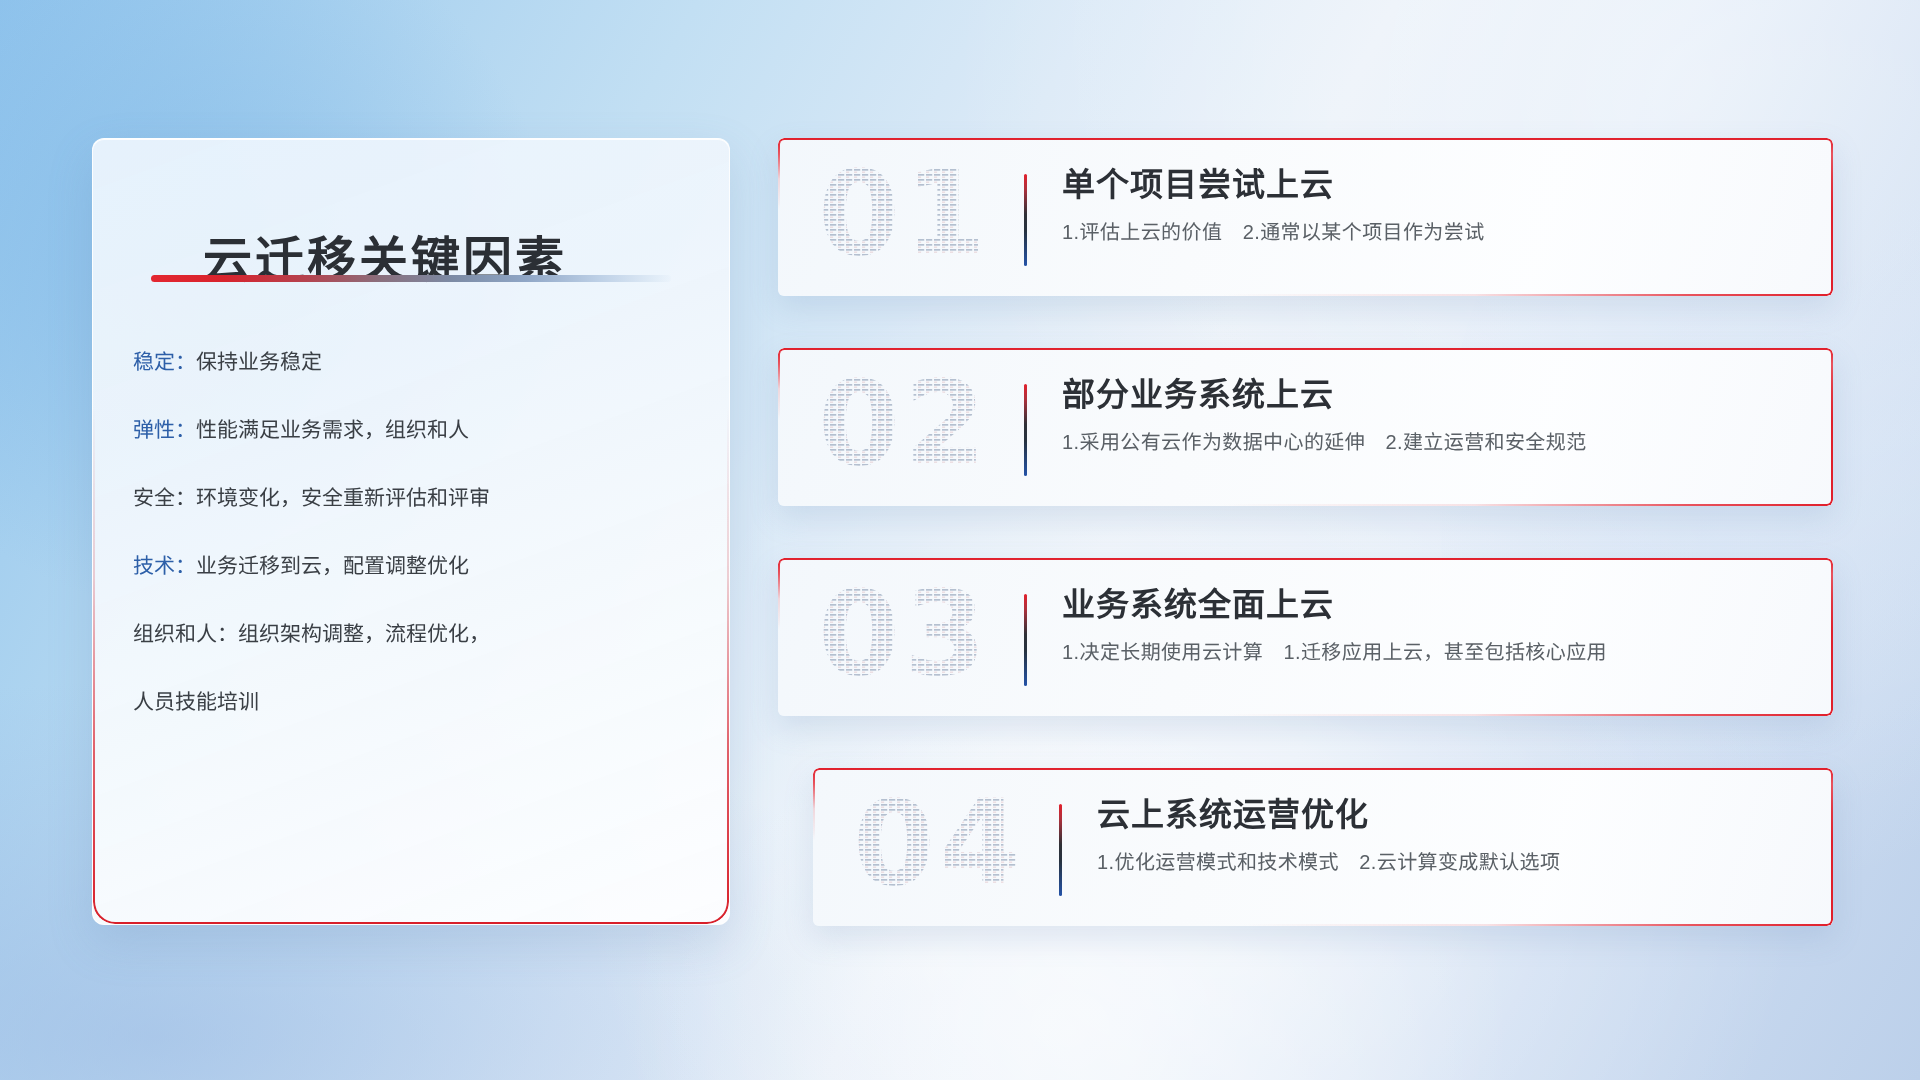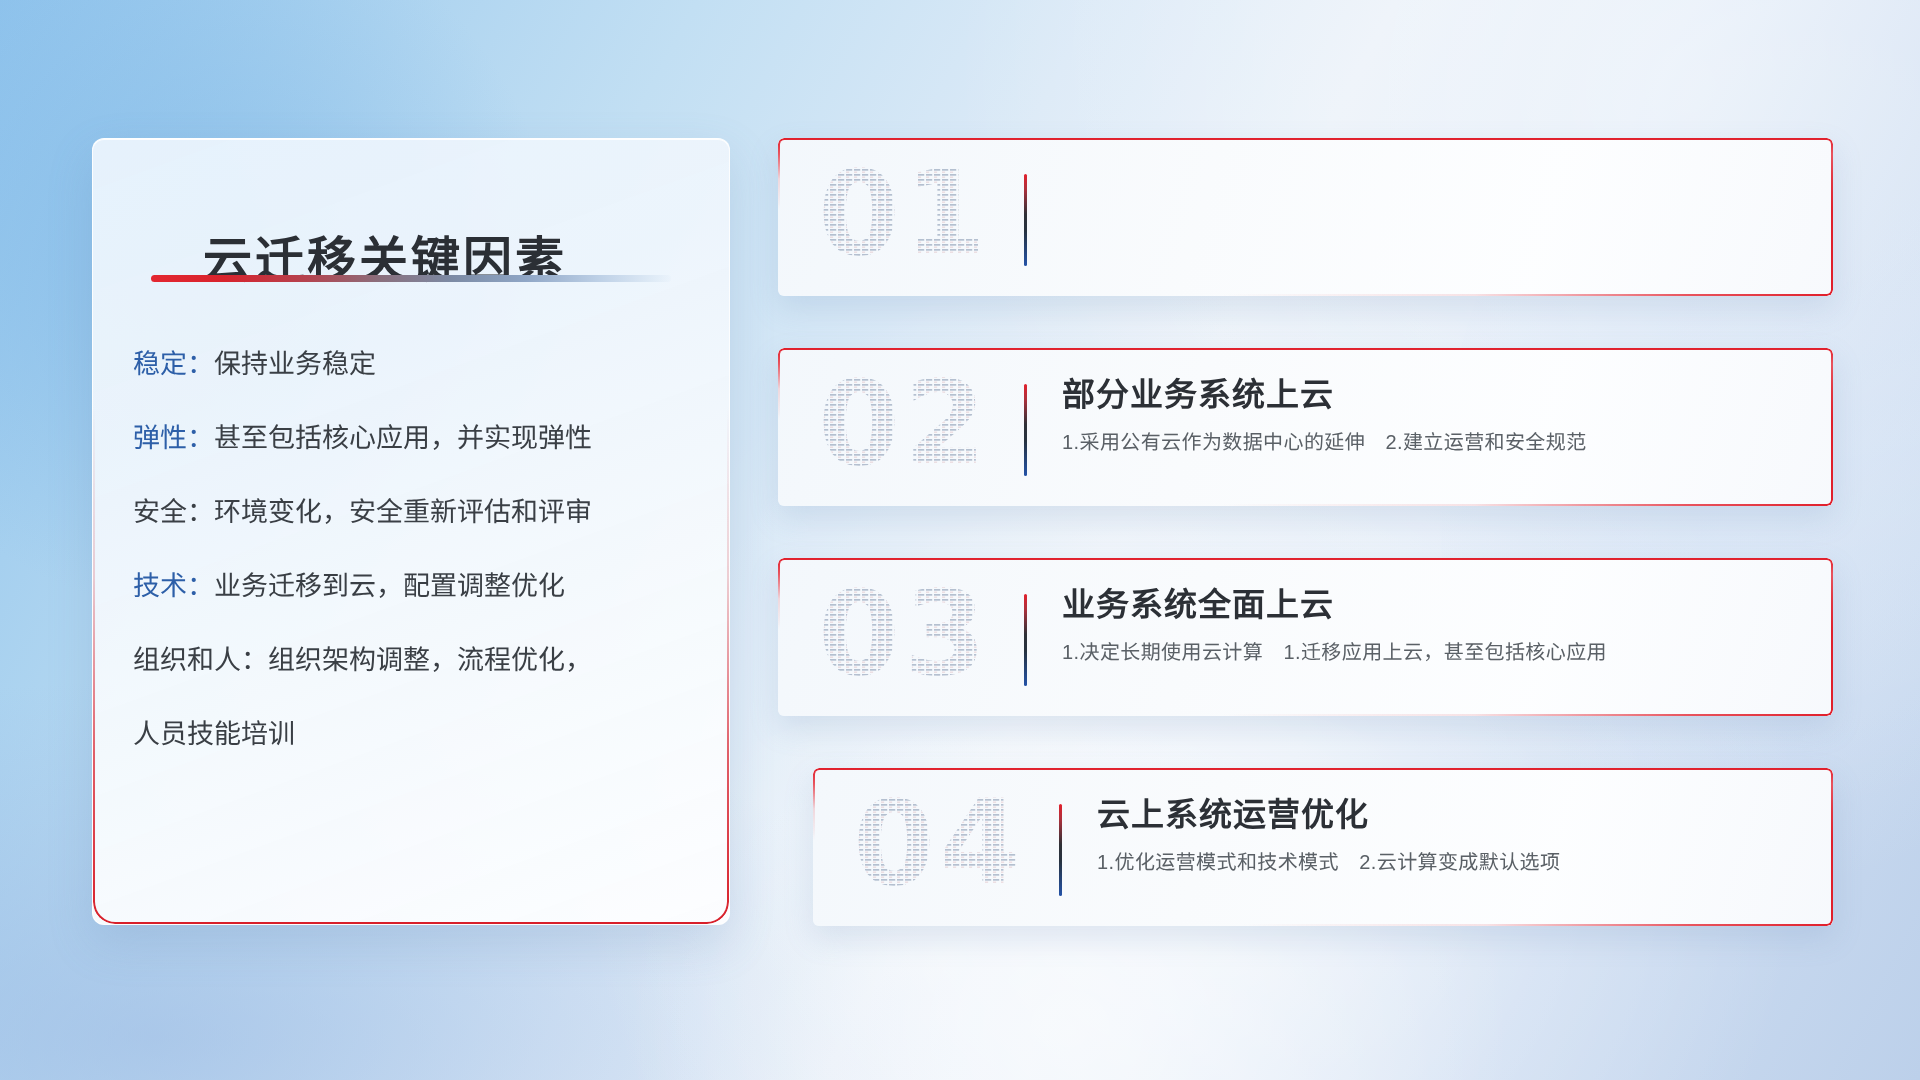--- a/index.html
+++ b/index.html
@@ -115,21 +115,21 @@
     border-radius: 4px;
   }
 
   .factor-list {
     position: absolute;
     left: 40px;
     top: 212px;
     right: 24px;
   }
   .factor-row {
-    font-size: 27px;
+    font-size: 21px;
     line-height: 1.0;
     color: #3a3f45;
     margin-bottom: 47px;
     white-space: nowrap;
   }
   .factor-row:last-child { margin-bottom: 10px; }
   .factor-label { color: #2d5fa8; }
   .factor-label.plain { color: #3a3f45; }
   .factor-text { color: #3a3f45; }
 
@@ -228,21 +228,21 @@
   <div class="bg-glow-left"></div>
   <div class="bg-glow-bottom"></div>
   <div class="bg-glow-right"></div>
 
   <section class="left-panel">
     <div class="left-panel-accent"></div>
     <h1 class="panel-title">云迁移关键因素</h1>
     <div class="panel-rule"></div>
     <div class="factor-list" id="factor-list">
         <div class="factor-row"><span class="factor-label">稳定：</span><span class="factor-text">保持业务稳定</span></div>
-        <div class="factor-row"><span class="factor-label">弹性：</span><span class="factor-text">甚至包括核心应用，并实现弹性</span></div>
+        <div class="factor-row"><span class="factor-label">弹性：</span><span class="factor-text">性能满足业务需求，组织和人</span></div>
         <div class="factor-row"><span class="factor-label plain">安全：</span><span class="factor-text">环境变化，安全重新评估和评审</span></div>
         <div class="factor-row"><span class="factor-label">技术：</span><span class="factor-text">业务迁移到云，配置调整优化</span></div>
         <div class="factor-row"><span class="factor-label plain">组织和人：</span><span class="factor-text">组织架构调整，流程优化，</span></div>
         <div class="factor-row"><span class="factor-text">人员技能培训</span></div>
       </div>
   </section>
 
   <section class="cards" id="card-list">
       <article class="step-card">
         <div class="card-edge"></div>
@@ -251,20 +251,24 @@
             <defs>
               <pattern id="stripes-0" width="8" height="5" patternUnits="userSpaceOnUse">
                 <rect x="0" y="0" width="6.2" height="1.7" fill="#8b9cb4" opacity="0.72"></rect>
                 <rect x="0" y="2.6" width="3.1" height="1.1" fill="#c0545c" opacity="0.26"></rect>
               </pattern>
             </defs>
             <text x="98" y="100" text-anchor="middle" fill="url(#stripes-0)" opacity="0.85">01</text>
           </svg>
         </div>
         <div class="card-divider"></div>
+        <div class="card-body">
+          <div class="card-title">单个项目尝试上云</div>
+          <div class="card-desc">1.评估上云的价值　2.通常以某个项目作为尝试</div>
+        </div>
       </article>
       <article class="step-card">
         <div class="card-edge"></div>
         <div class="card-number">
           <svg width="196" height="128" viewBox="0 0 196 128" aria-hidden="true">
             <defs>
               <pattern id="stripes-1" width="8" height="5" patternUnits="userSpaceOnUse">
                 <rect x="0" y="0" width="6.2" height="1.7" fill="#8b9cb4" opacity="0.72"></rect>
                 <rect x="0" y="2.6" width="3.1" height="1.1" fill="#c0545c" opacity="0.26"></rect>
               </pattern>

